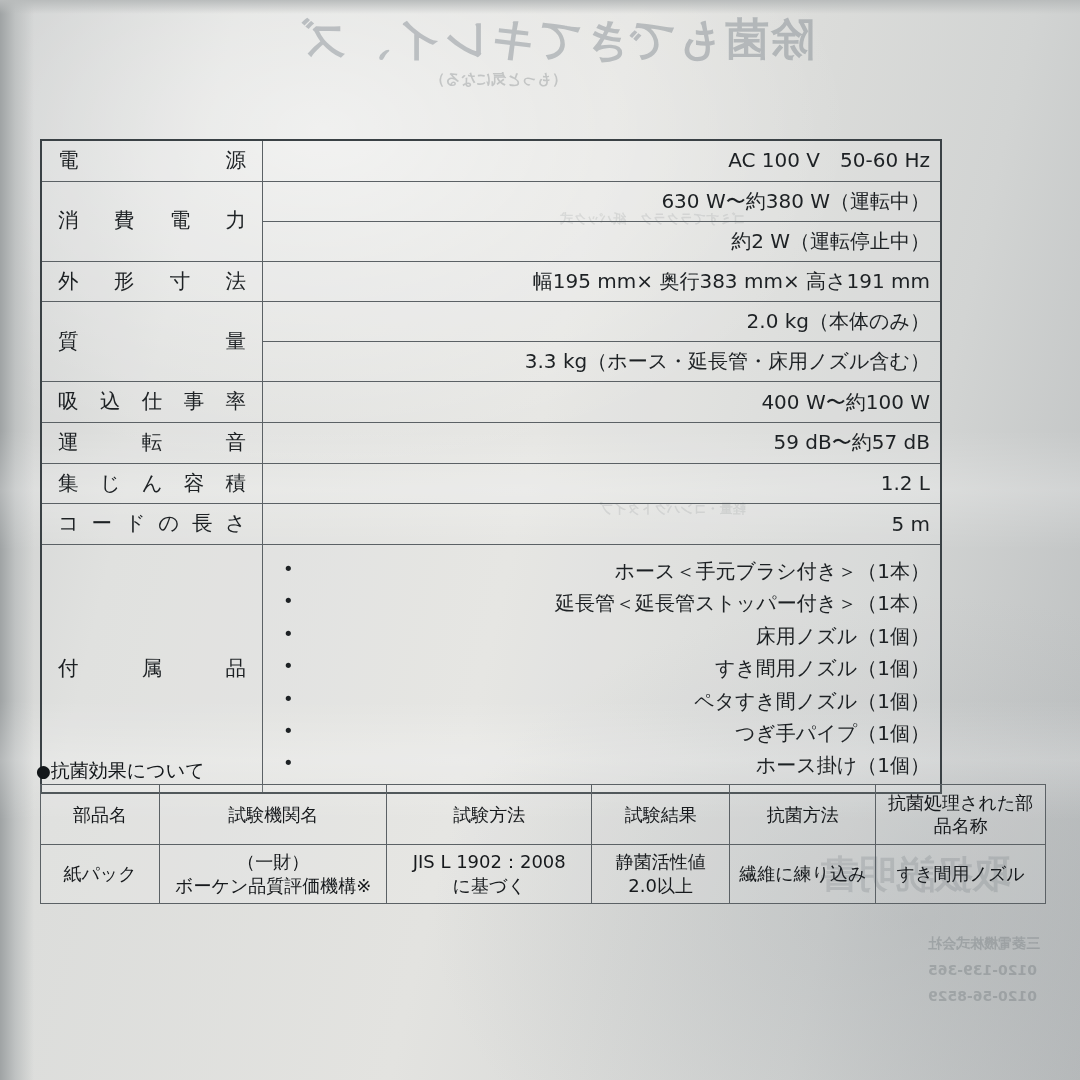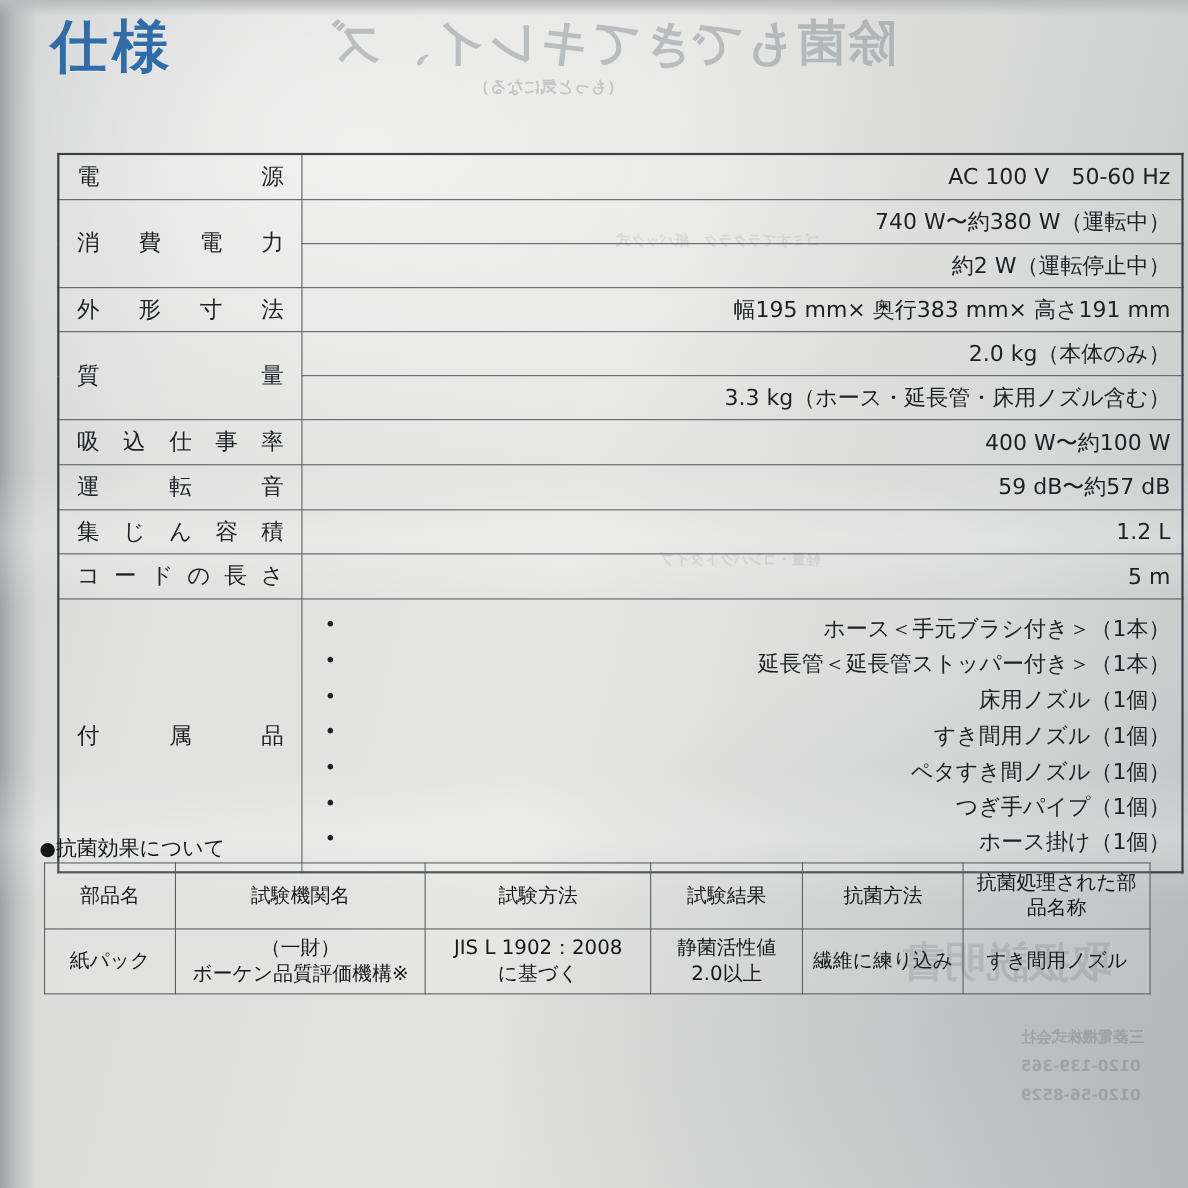--- a/index.html
+++ b/index.html
@@ -71,23 +71,23 @@
   }
 
   table {
     border-collapse: collapse;
     position: absolute;
     background: rgba(255,255,255,0.12);
   }
 
   
   #spec-table {
-    left: 52px;
+    left: 40px;
     top: 139px;
-    width: 1024px;
+    width: 902px;
     border: 2px solid #3a4145;
   }
   #spec-table td {
     border: 1px solid #5b6165;
     font-size: 20px;
     color: #1d2124;
     padding: 6px 10px;
     vertical-align: middle;
     line-height: 1.35;
     text-align: right;
@@ -213,31 +213,30 @@
   <div class="edge-left"></div>
   <div class="edge-top"></div>
   <div class="crease" style="top:430px"></div>
   <div class="crease" style="top:700px"></div>
 
   <div class="bleed bleed-title">除菌もできてキレイ、ズ</div>
   <div class="bleed bleed-sub">（もっと気になる）</div>
   <div class="bleed bleed-line" style="top:210px; left:560px;">ゴミすてラクラク　紙パック式</div>
   <div class="bleed bleed-line" style="top:500px; left:600px;">軽量・コンパクトタイプ</div>
 
-  <div class="heading">仕様</div>
 
   <table id="spec-table">
     <tbody>
       <tr>
         <td class="label" rowspan="1">電源</td>
         <td class="val">AC 100 V　50-60 Hz</td>
       </tr>
       <tr>
         <td class="label" rowspan="2">消費電力</td>
-        <td class="val">740 W〜約380 W（運転中）</td>
+        <td class="val">630 W〜約380 W（運転中）</td>
       </tr>
       <tr>
         <td class="val">約2 W（運転停止中）</td>
       </tr>
       <tr>
         <td class="label">外形寸法</td>
         <td class="val">幅195 mm× 奥行383 mm× 高さ191 mm</td>
       </tr>
       <tr>
         <td class="label" rowspan="2">質量</td>

